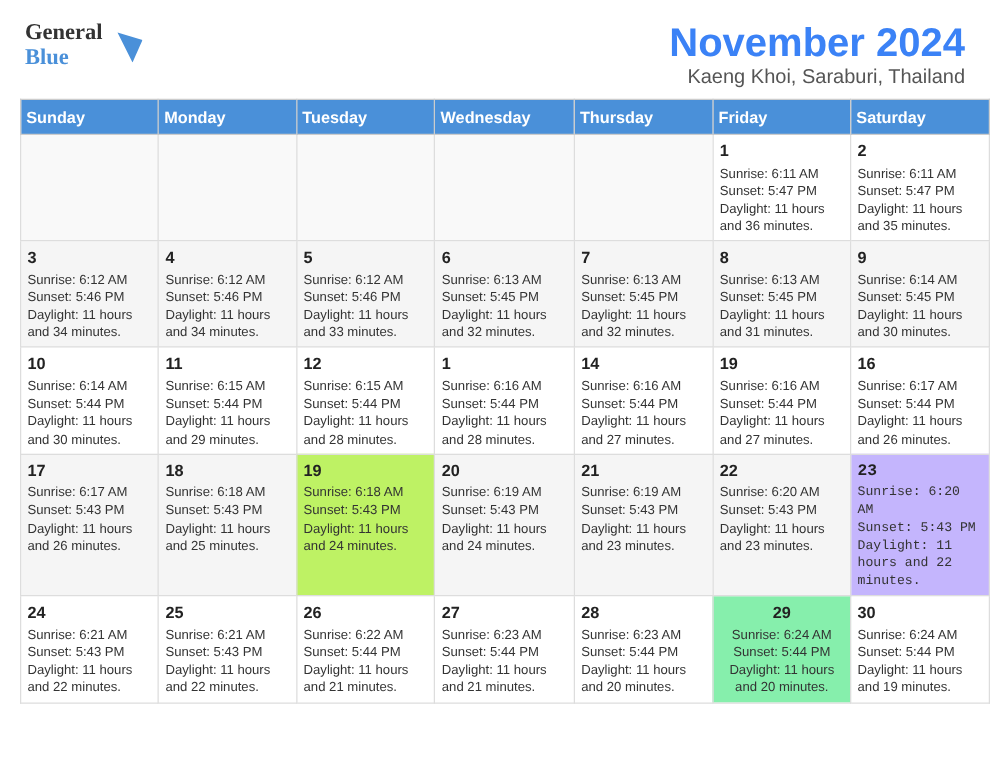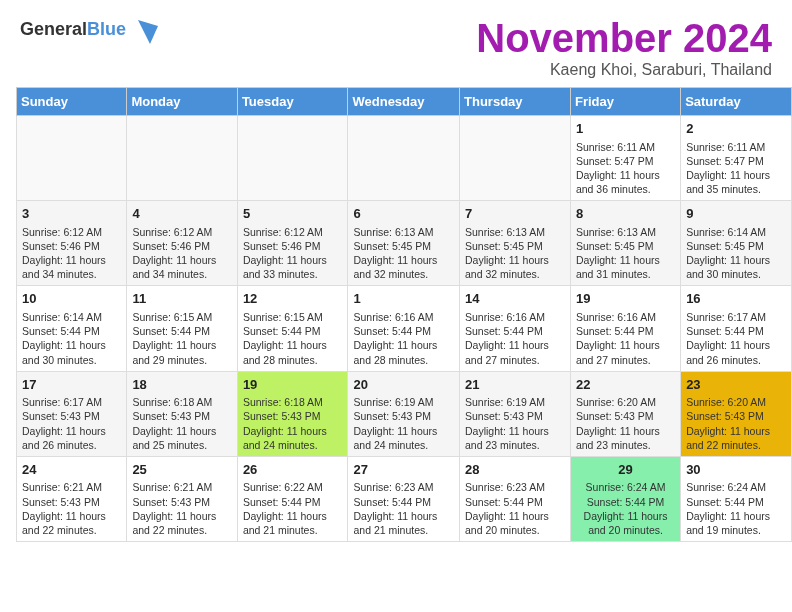--- a/index.html
+++ b/index.html
@@ -1,24 +1,24 @@
 <!DOCTYPE html>
 <html><head>
   <meta charset="utf-8">
   <style>
     * { box-sizing: border-box; margin: 0; padding: 0; }
     body { font-family: Arial, sans-serif; background: #fff; width: 792px; min-height: 612px; }
     .header { display: flex; justify-content: space-between; align-items: flex-start; padding: 16px 20px 8px 20px; }
     .logo { display: flex; align-items: center; }
-    .logo-text { display: flex; flex-direction: row; line-height: 1.1; }
+    .logo-text { display: flex; flex-direction: column; line-height: 1.1; font-family: Liberation Serif, serif; }
     .logo-general { font-size: 18px; font-weight: bold; color: #333; }
     .logo-blue { font-size: 18px; font-weight: bold; color: #4a90d9; }
     .logo-icon { width: 28px; height: 28px; margin-left: 4px; }
     .title-block { text-align: right; }
-    .month-title { font-size: 40px; font-weight: bold; color: #a21caf; }
+    .month-title { font-size: 32px; font-weight: bold; color: #3b82f6; }
     .location { font-size: 16px; color: #555; }
     .calendar { width: 100%; border-collapse: collapse; margin: 0 8px; }
     .calendar th { background: #4a90d9; color: #fff; font-size: 13px; font-weight: bold; padding: 6px 4px; text-align: left; border: 1px solid #ccc; }
     .calendar td { vertical-align: top; border: 1px solid #ddd; padding: 4px 5px; width: 113px; font-size: 10.5px; line-height: 1.35; background: #fff; }
     .calendar td.empty { background: #f9f9f9; }
     .calendar tr:nth-child(even) td { background: #f5f5f5; }
     .calendar tr:nth-child(even) td.empty { background: #f0f0f0; }
     .day-num { font-size: 13px; font-weight: bold; color: #222; display: block; margin-bottom: 2px; }
     .day-info { color: #333; font-size: 10.5px; }
     .cal-wrap { padding: 0 8px 8px 8px; }
@@ -127,21 +127,21 @@
 Daylight: 11 hours and 24 minutes.</span></td>
           <td style="background: rgb(245, 245, 245);"><span class="day-num">20</span><span class="day-info" style="white-space: pre-line;">Sunrise: 6:19 AM
 Sunset: 5:43 PM
 Daylight: 11 hours and 24 minutes.</span></td>
           <td style="background: rgb(245, 245, 245);"><span class="day-num">21</span><span class="day-info" style="white-space: pre-line;">Sunrise: 6:19 AM
 Sunset: 5:43 PM
 Daylight: 11 hours and 23 minutes.</span></td>
           <td style="background: rgb(245, 245, 245);"><span class="day-num">22</span><span class="day-info" style="white-space: pre-line;">Sunrise: 6:20 AM
 Sunset: 5:43 PM
 Daylight: 11 hours and 23 minutes.</span></td>
-          <td style="background: #eab308;"><span class="day-num">23</span><span class="day-info" style="white-space: pre-line;">Sunrise: 6:20 AM
+          <td style="background: #c4b5fd; font-family: Liberation Mono, monospace;"><span class="day-num">23</span><span class="day-info" style="white-space: pre-line;">Sunrise: 6:20 AM
 Sunset: 5:43 PM
 Daylight: 11 hours and 22 minutes.</span></td>
         </tr>
         <tr>
           <td style="background: rgb(255, 255, 255);"><span class="day-num">24</span><span class="day-info" style="white-space: pre-line;">Sunrise: 6:21 AM
 Sunset: 5:43 PM
 Daylight: 11 hours and 22 minutes.</span></td>
           <td style="background: rgb(255, 255, 255);"><span class="day-num">25</span><span class="day-info" style="white-space: pre-line;">Sunrise: 6:21 AM
 Sunset: 5:43 PM
 Daylight: 11 hours and 22 minutes.</span></td>

